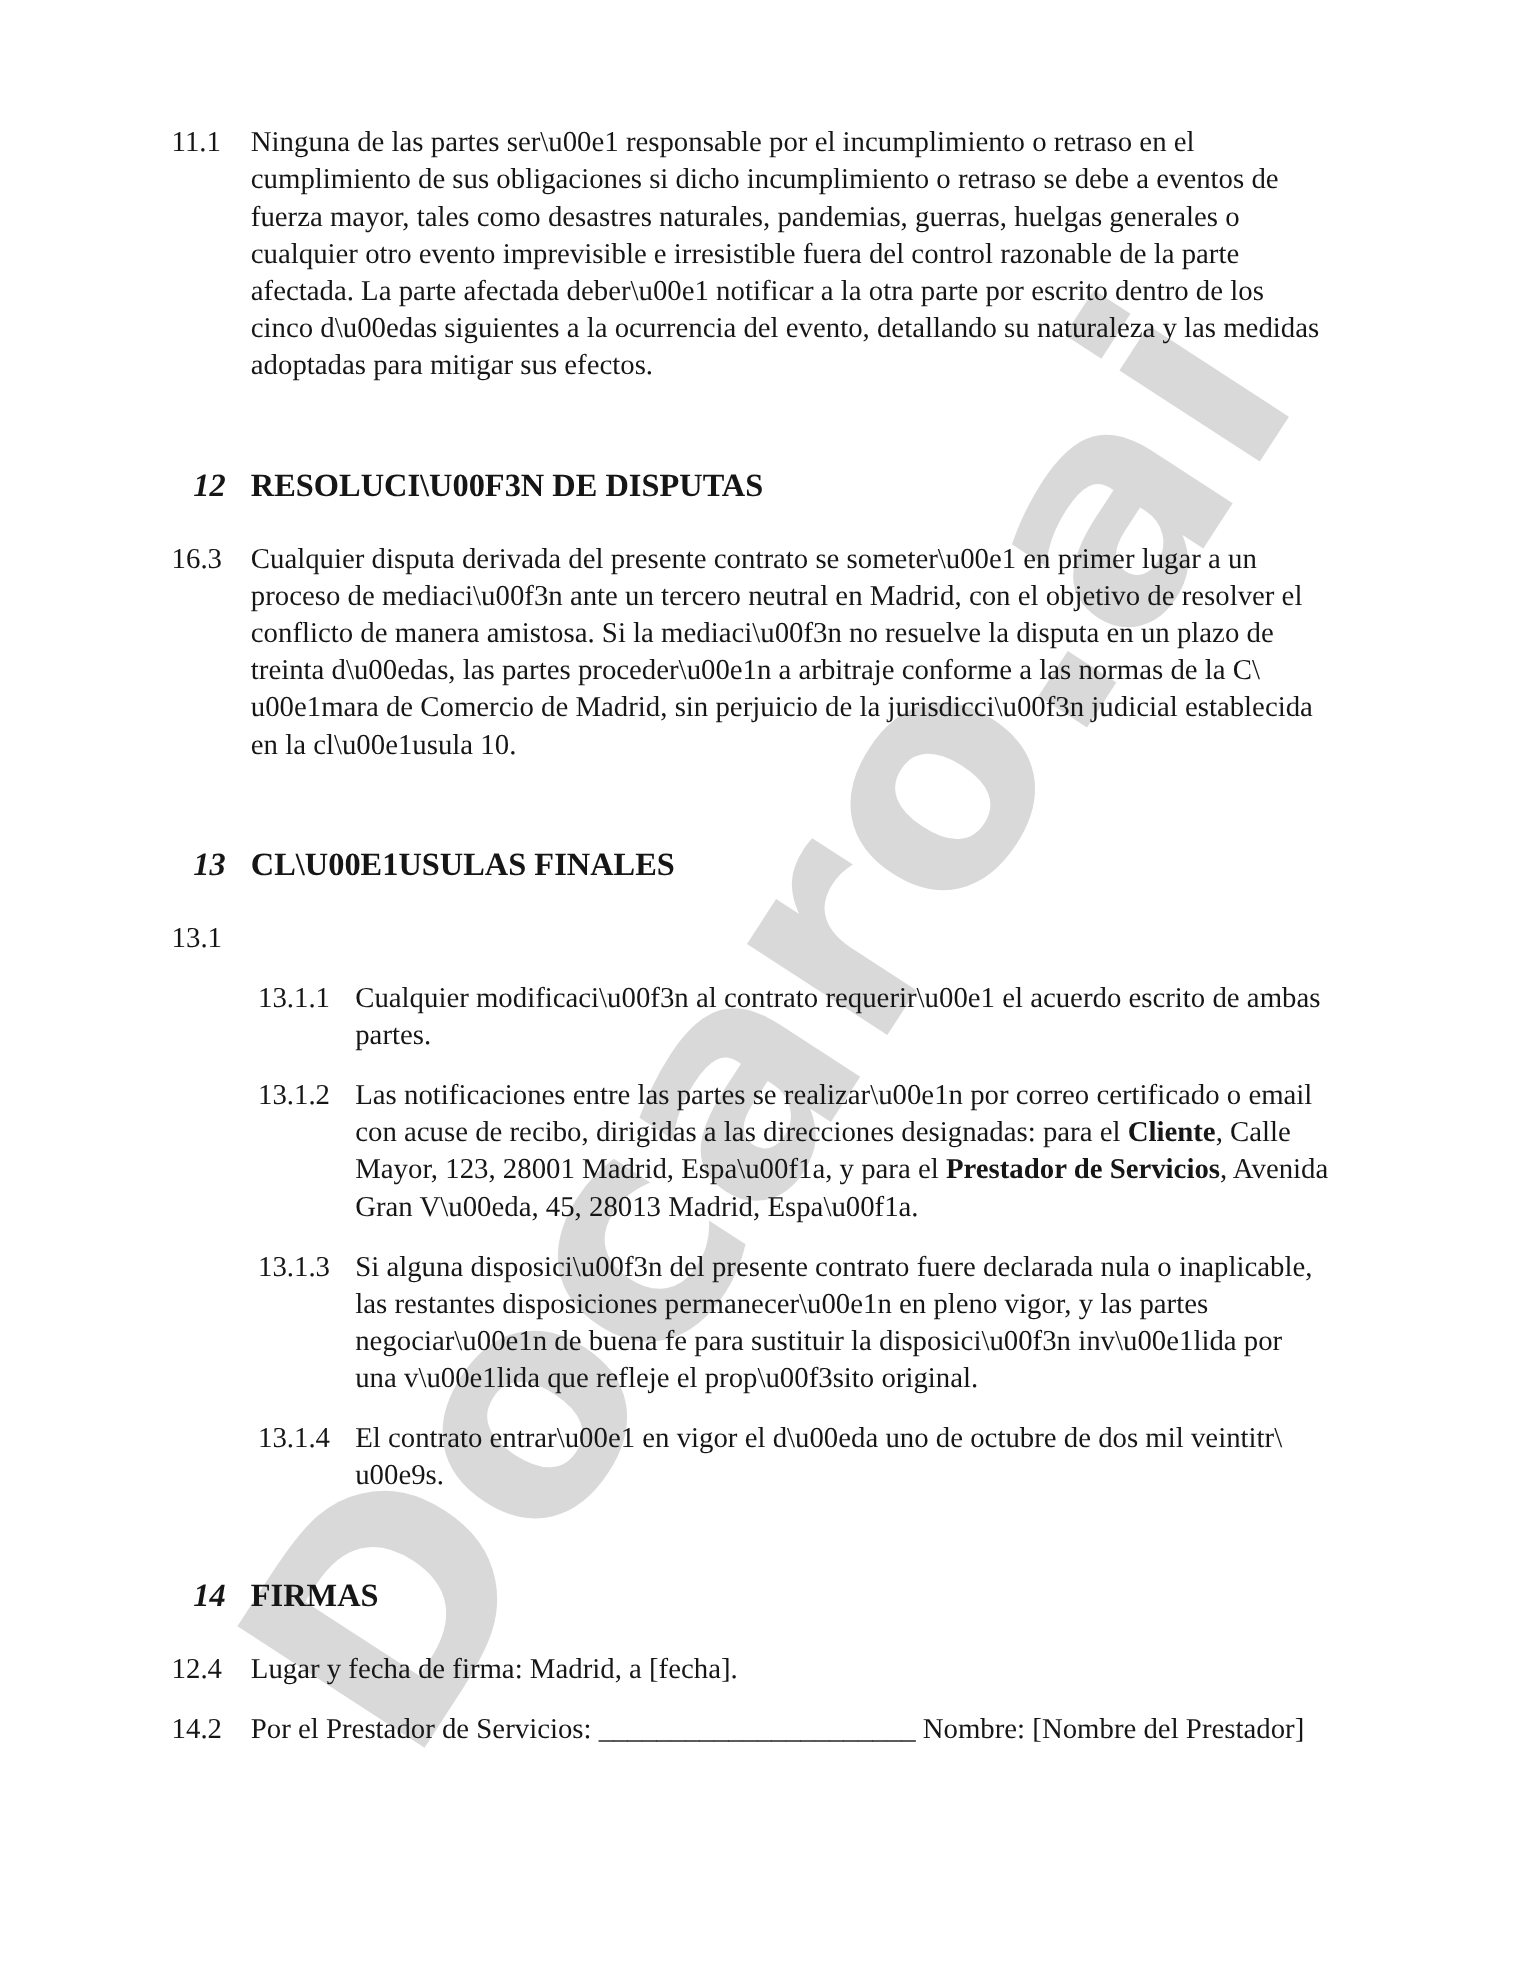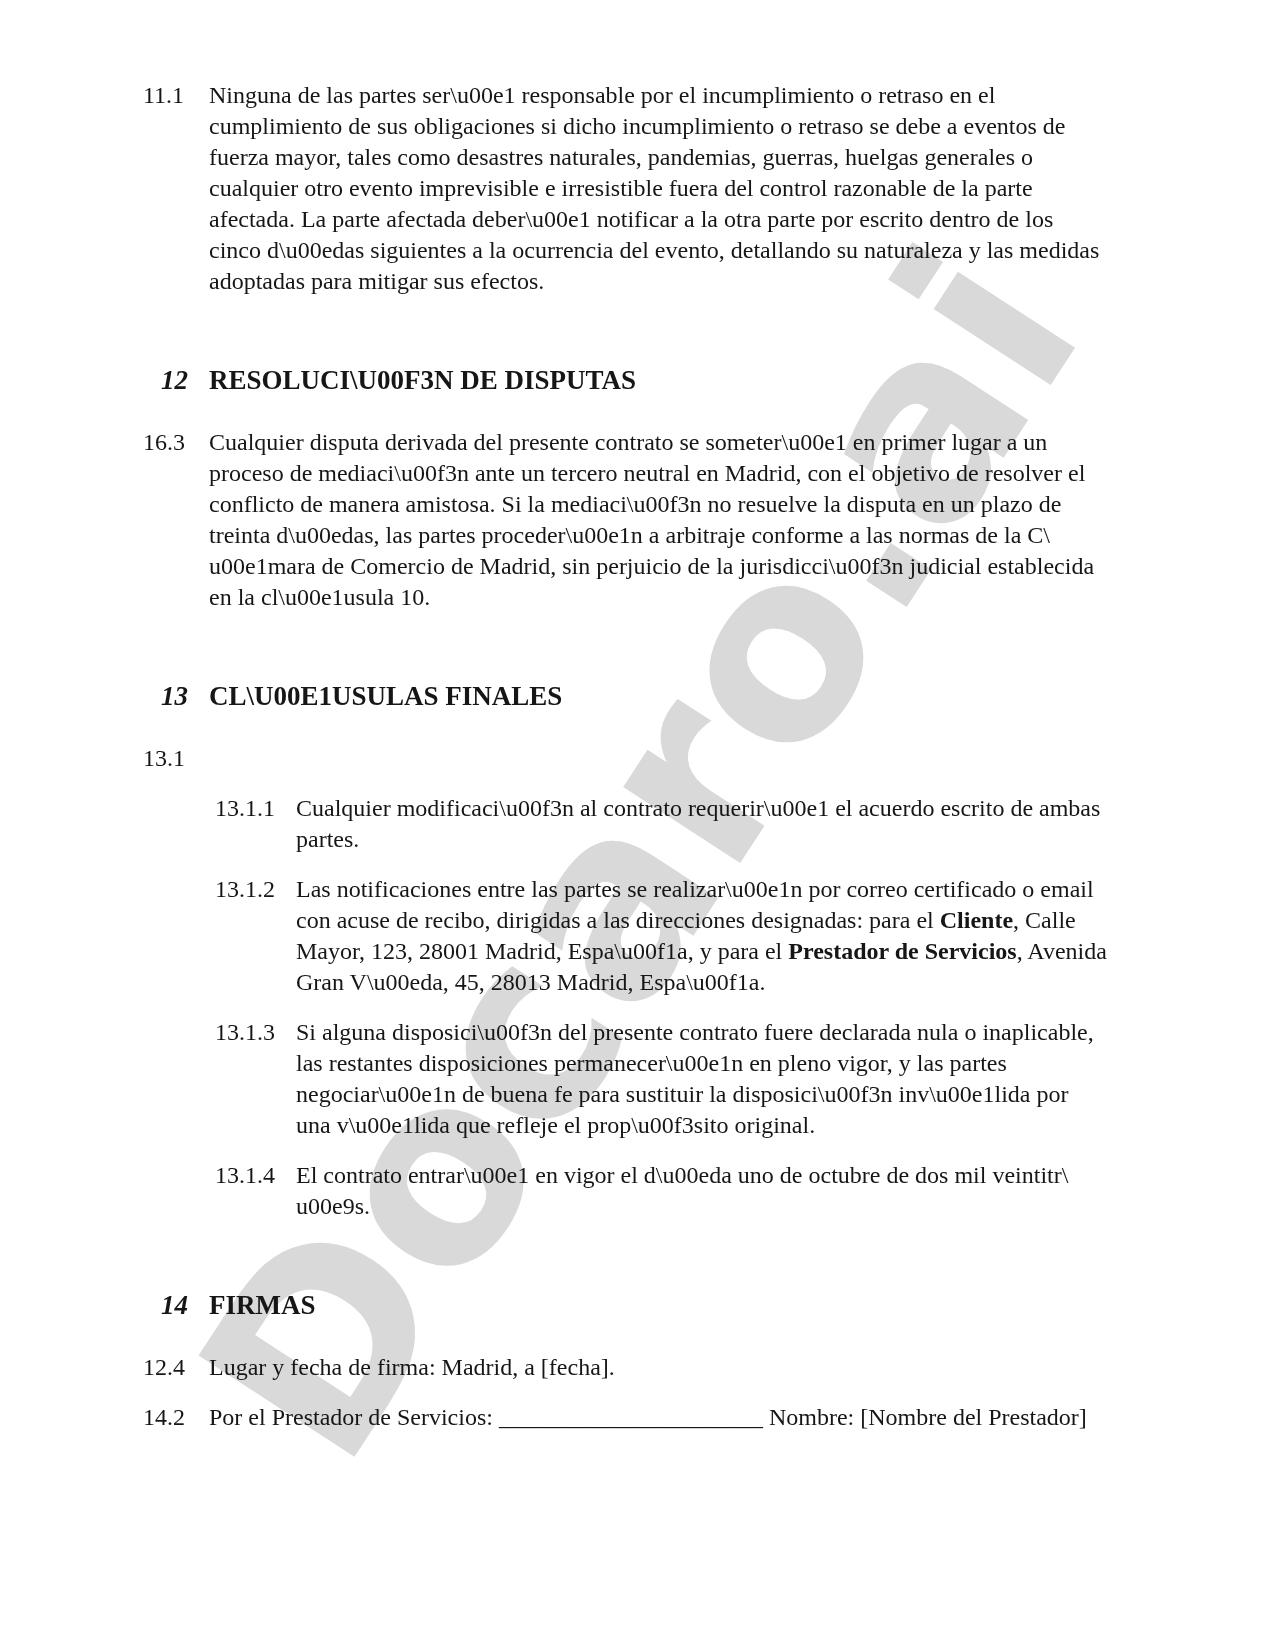--- a/index.html
+++ b/index.html
@@ -26,21 +26,21 @@
     font-weight: bold;
     font-size: 255px;
     white-space: nowrap;
     user-select: none;
     pointer-events: none;
   }
   
   main.doc {
     position: relative;
     z-index: 1;
-    padding-top: 80px;
+    padding-top: 104px;
   }
   .row {
     display: flex;
     align-items: flex-start;
     font-size: 24px;
     line-height: 31px;
     white-space: nowrap;
   }
   .row .txt {
     white-space: pre;

